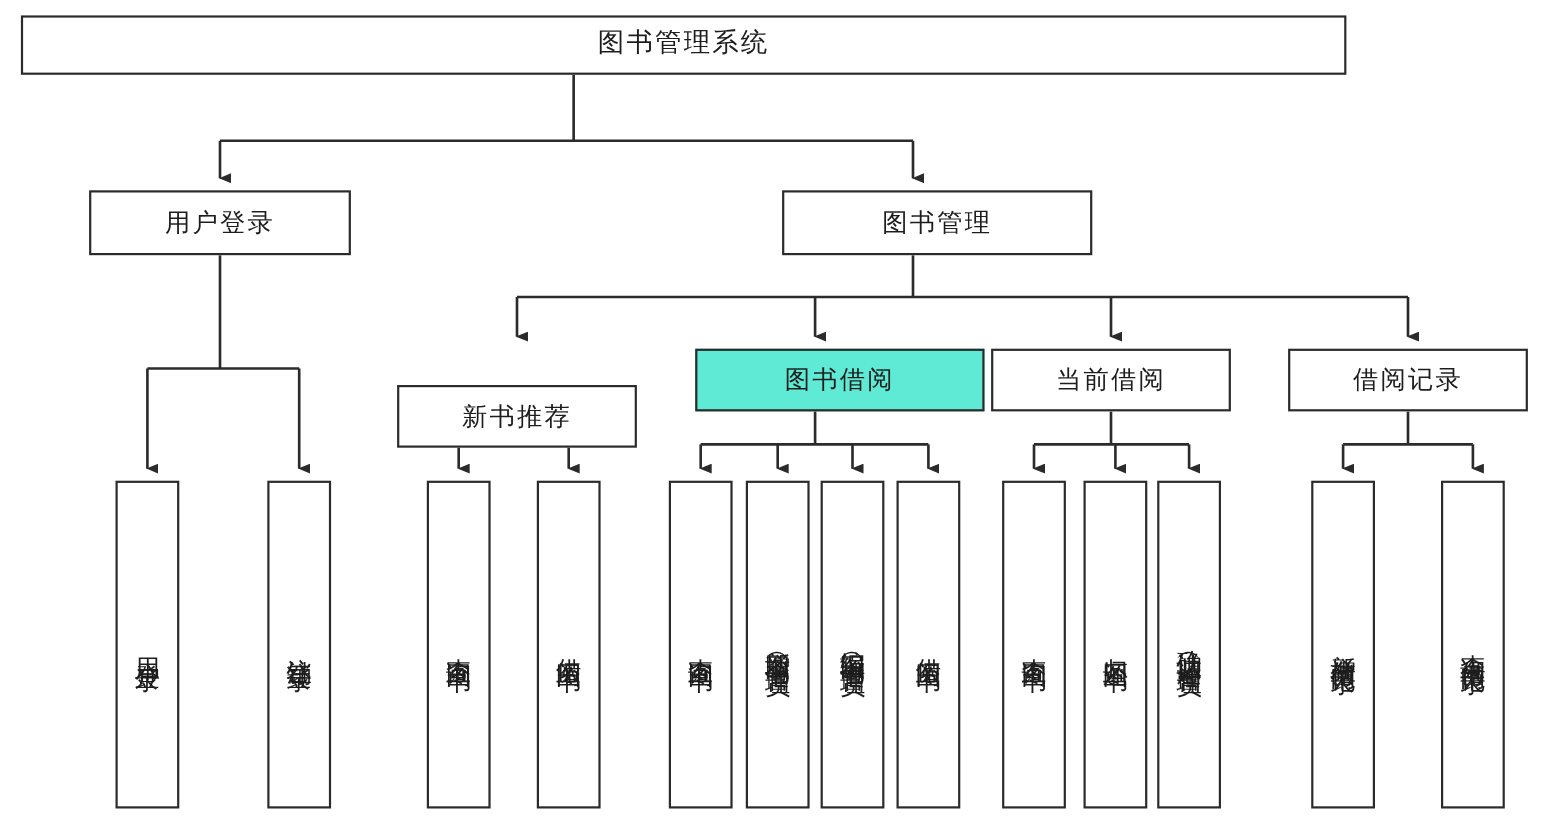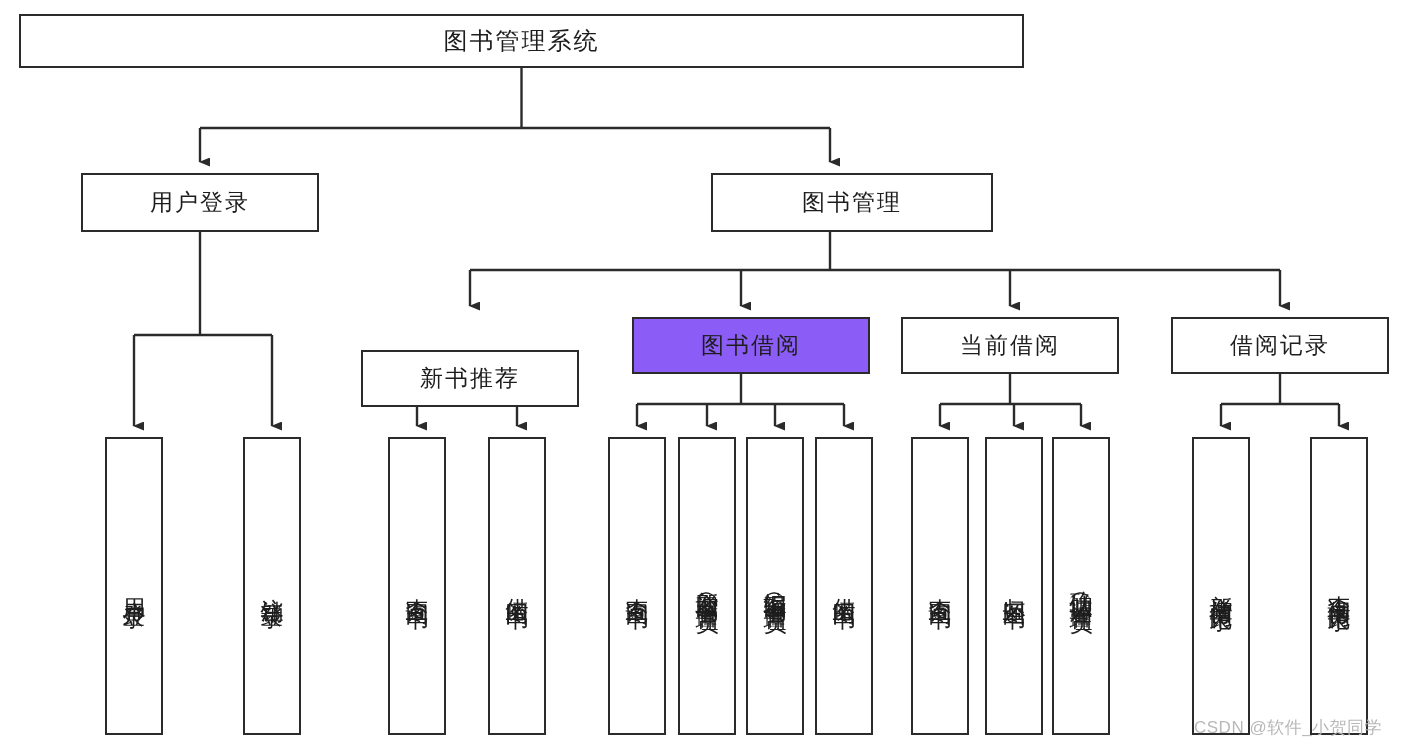--- a/index.html
+++ b/index.html
@@ -107,33 +107,33 @@
         <path d="M 1014 404 L 1014 426" marker-end="url(#arrowhead)"></path>
         <path d="M 1081 404 L 1081 426" marker-end="url(#arrowhead)"></path>
         <path d="M 1280 374 L 1280 404"></path>
         <path d="M 1221 404 L 1339 404"></path>
         <path d="M 1221 404 L 1221 426" marker-end="url(#arrowhead)"></path>
         <path d="M 1339 404 L 1339 426" marker-end="url(#arrowhead)"></path>
       </g>
   </svg>
 
   <div id="node-layer">
-      <div class="node horizontal root" style="left: 19px; top: 14px; width: 1005px; height: 54px; border-color: rgb(43, 43, 43); background: rgb(255, 255, 255); color: rgb(29, 29, 29);">
+      <div class="node horizontal root" style="left: 19px; top: 14px; width: 1205px; height: 54px; border-color: rgb(43, 43, 43); background: rgb(255, 255, 255); color: rgb(29, 29, 29); font-family: Liberation Mono, monospace;">
         <span class="node-label">图书管理系统</span>
       </div>
       <div class="node horizontal" style="left: 81px; top: 173px; width: 238px; height: 59px; border-color: rgb(43, 43, 43); background: rgb(255, 255, 255); color: rgb(29, 29, 29);">
         <span class="node-label">用户登录</span>
       </div>
       <div class="node horizontal" style="left: 711px; top: 173px; width: 282px; height: 59px; border-color: rgb(43, 43, 43); background: rgb(255, 255, 255); color: rgb(29, 29, 29);">
         <span class="node-label">图书管理</span>
       </div>
       <div class="node horizontal" style="left: 361px; top: 317px; width: 218px; height: 57px; border-color: rgb(43, 43, 43); background: rgb(255, 255, 255); color: rgb(29, 29, 29); margin-top: 33px;">
         <span class="node-label">新书推荐</span>
       </div>
-      <div class="node horizontal" style="left: 632px; top: 317px; width: 238px; height: 57px; border-color: rgb(43, 43, 43); background: #8b5cf6; color: rgb(29, 29, 29);">
+      <div class="node horizontal" style="left: 632px; top: 317px; width: 263px; height: 57px; border-color: rgb(43, 43, 43); background: #5eead4; color: rgb(29, 29, 29);">
         <span class="node-label">图书借阅</span>
       </div>
       <div class="node horizontal" style="left: 901px; top: 317px; width: 218px; height: 57px; border-color: rgb(43, 43, 43); background: rgb(255, 255, 255); color: rgb(29, 29, 29); font-family: Liberation Serif, serif;">
         <span class="node-label">当前借阅</span>
       </div>
       <div class="node horizontal" style="left: 1171px; top: 317px; width: 218px; height: 57px; border-color: rgb(43, 43, 43); background: rgb(255, 255, 255); color: rgb(29, 29, 29);">
         <span class="node-label">借阅记录</span>
       </div>
       <div class="node vertical" style="left: 105px; top: 437px; width: 58px; height: 298px; border-color: rgb(43, 43, 43); background: rgb(255, 255, 255); color: rgb(29, 29, 29);">
         <span class="node-label">用户登录</span>
@@ -169,15 +169,14 @@
         <span class="node-label">确认归还（管理员）</span>
       </div>
       <div class="node vertical" style="left: 1192px; top: 437px; width: 58px; height: 298px; border-color: rgb(43, 43, 43); background: rgb(255, 255, 255); color: rgb(29, 29, 29);">
         <span class="node-label">新增借阅记录</span>
       </div>
       <div class="node vertical" style="left: 1310px; top: 437px; width: 58px; height: 298px; border-color: rgb(43, 43, 43); background: rgb(255, 255, 255); color: rgb(29, 29, 29);">
         <span class="node-label">查询借阅记录</span>
       </div>
     </div>
 
-  <div class="watermark" style="left: 1194px; top: 716px;">CSDN @软件_小贺同学</div>
 
 </div>
 
 </body></html>

